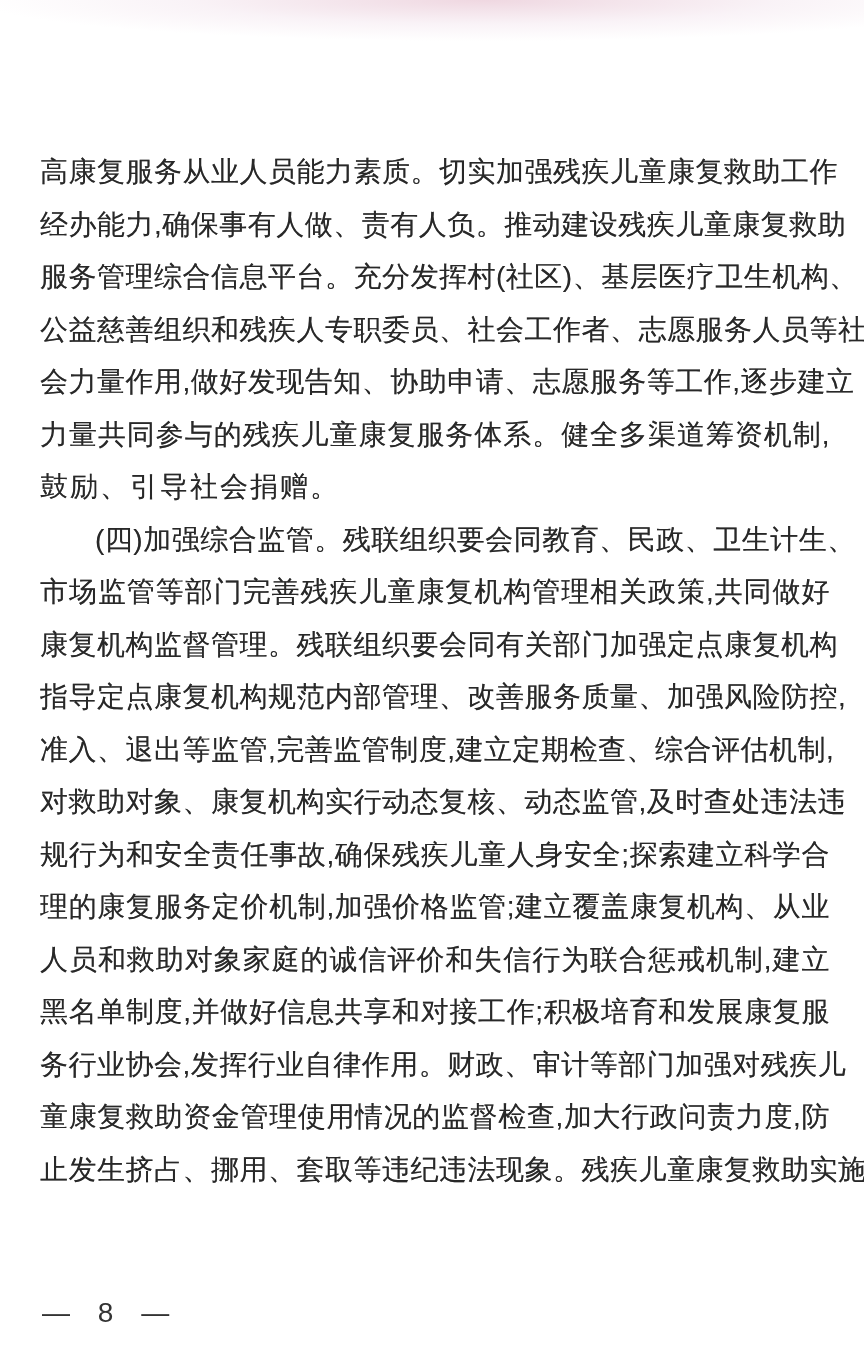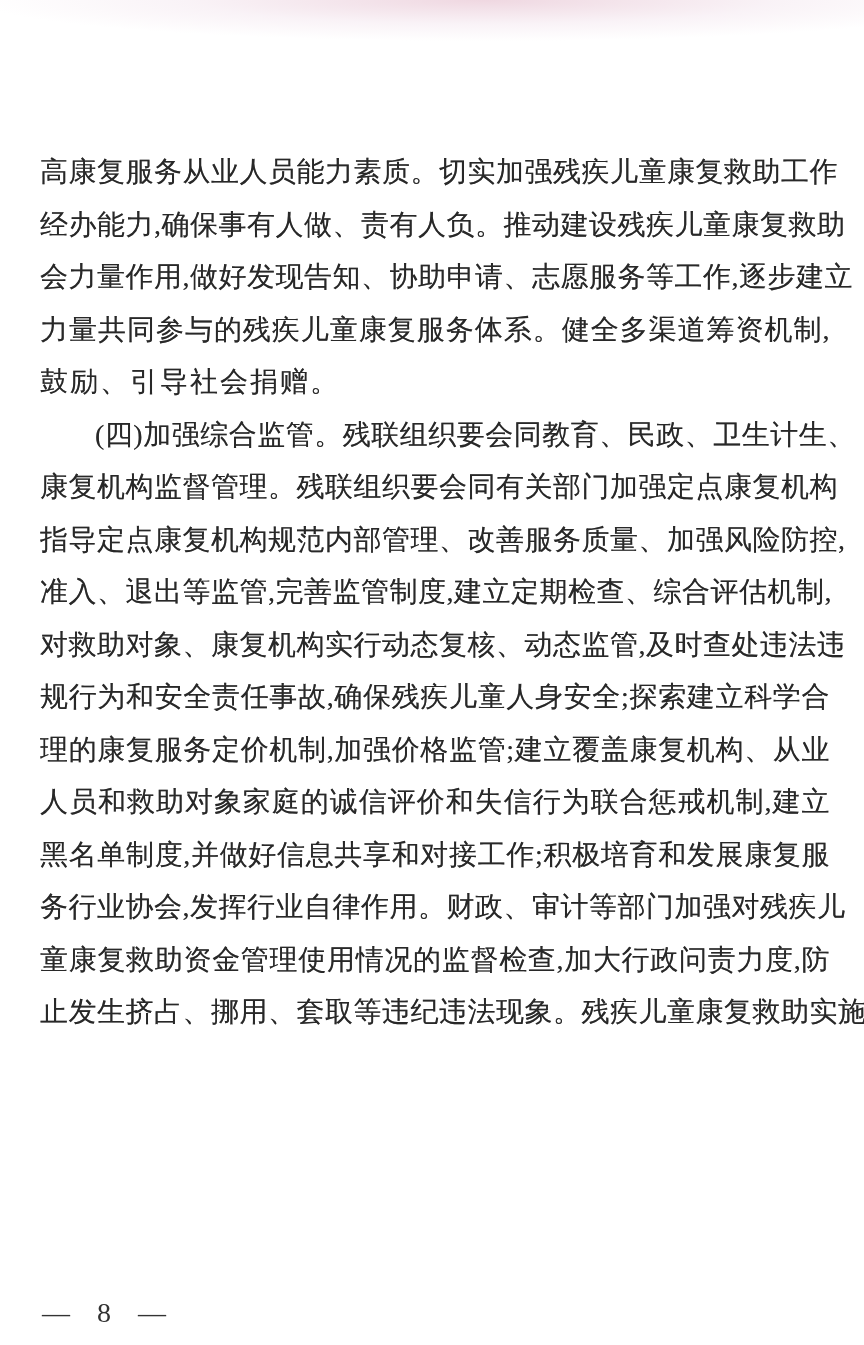--- a/index.html
+++ b/index.html
@@ -7,21 +7,21 @@
     padding: 0;
     background: #e9e9e9;
   }
   .page {
     position: relative;
     width: 864px;
     height: 1345px;
     margin: 0 auto;
     background: #ffffff;
     overflow: hidden;
-    font-family: Liberation Serif, serif;
+    font-family: Liberation Sans, sans-serif;
     color: #282828;
   }
   
   .scan-smudge {
     position: absolute;
     top: 0; left: 0; right: 0;
     height: 44px;
     background:
       radial-gradient(ellipse 75% 120% at 56% 0%,
         rgba(226,183,200,0.55) 0%,
@@ -71,24 +71,27 @@
 </head>
 <body>
 
 <div class="page">
 
   <div class="scan-smudge"></div>
 
   <div class="text-block">
     <div class="line">高康复服务从业人员能力素质。切实加强残疾儿童康复救助工作</div>
     <div class="line">经办能力,确保事有人做、责有人负。推动建设残疾儿童康复救助</div>
+    <div class="line">服务管理综合信息平台。充分发挥村(社区)、基层医疗卫生机构、</div>
+    <div class="line">公益慈善组织和残疾人专职委员、社会工作者、志愿服务人员等社</div>
     <div class="line">会力量作用,做好发现告知、协助申请、志愿服务等工作,逐步建立</div>
     <div class="line">力量共同参与的残疾儿童康复服务体系。健全多渠道筹资机制,</div>
     <div class="line para-end">鼓励、引导社会捐赠。</div>
     <div class="line indent">(四)加强综合监管。残联组织要会同教育、民政、卫生计生、</div>
+    <div class="line">市场监管等部门完善残疾儿童康复机构管理相关政策,共同做好</div>
     <div class="line">康复机构监督管理。残联组织要会同有关部门加强定点康复机构</div>
     <div class="line">指导定点康复机构规范内部管理、改善服务质量、加强风险防控,</div>
     <div class="line">准入、退出等监管,完善监管制度,建立定期检查、综合评估机制,</div>
     <div class="line">对救助对象、康复机构实行动态复核、动态监管,及时查处违法违</div>
     <div class="line">规行为和安全责任事故,确保残疾儿童人身安全;探索建立科学合</div>
     <div class="line">理的康复服务定价机制,加强价格监管;建立覆盖康复机构、从业</div>
     <div class="line">人员和救助对象家庭的诚信评价和失信行为联合惩戒机制,建立</div>
     <div class="line">黑名单制度,并做好信息共享和对接工作;积极培育和发展康复服</div>
     <div class="line">务行业协会,发挥行业自律作用。财政、审计等部门加强对残疾儿</div>
     <div class="line">童康复救助资金管理使用情况的监督检查,加大行政问责力度,防</div>

